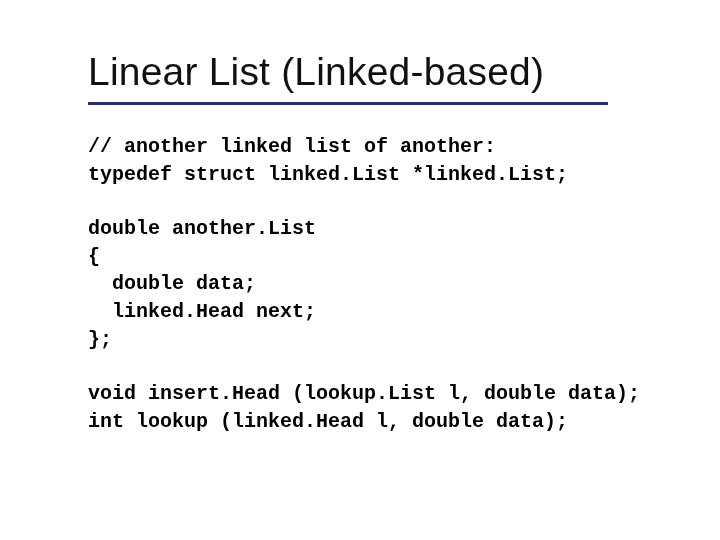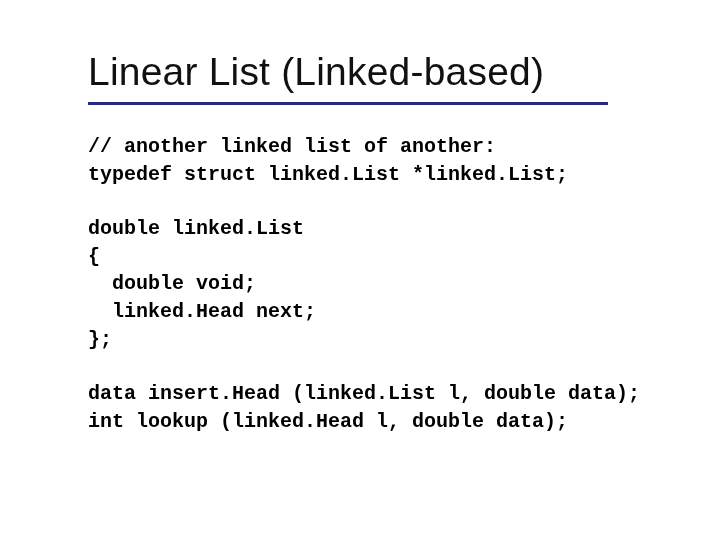--- a/index.html
+++ b/index.html
@@ -45,20 +45,20 @@
 </style>
 </head>
 <body>
 
 <div class="slide">
   <h1 class="title">Linear List (Linked-based)</h1>
   <div class="rule"></div>
 
   <div class="code"><span><span class="nb">// another linked list of </span><span>another</span><span class="nb">:</span></span>
 <span><span>typedef struct</span><span class="nb"> linked.List *linked.List;</span></span>
-<div class="spacer"></div><span><span>double</span><span class="nb"> linked.List</span></span>
+<div class="spacer"></div><span><span>double</span><span class="nb"> another.List</span></span>
 <span class="nb">{</span>
-<span><span>  double</span><span class="nb"> void;</span></span>
+<span><span>  double</span><span class="nb"> data;</span></span>
 <span class="nb">  linked.Head next;</span>
 <span class="nb">};</span>
-<div class="spacer"></div><span><span>data</span><span class="nb"> insert.Head (linked.List l, </span><span>double</span><span class="nb"> data);</span></span>
+<div class="spacer"></div><span><span>void</span><span class="nb"> insert.Head (lookup.List l, </span><span>double</span><span class="nb"> data);</span></span>
 <span><span>int</span><span class="nb"> lookup (linked.Head l, </span><span>double</span><span class="nb"> data);</span></span></div>
 </div>
 
 </body></html>

